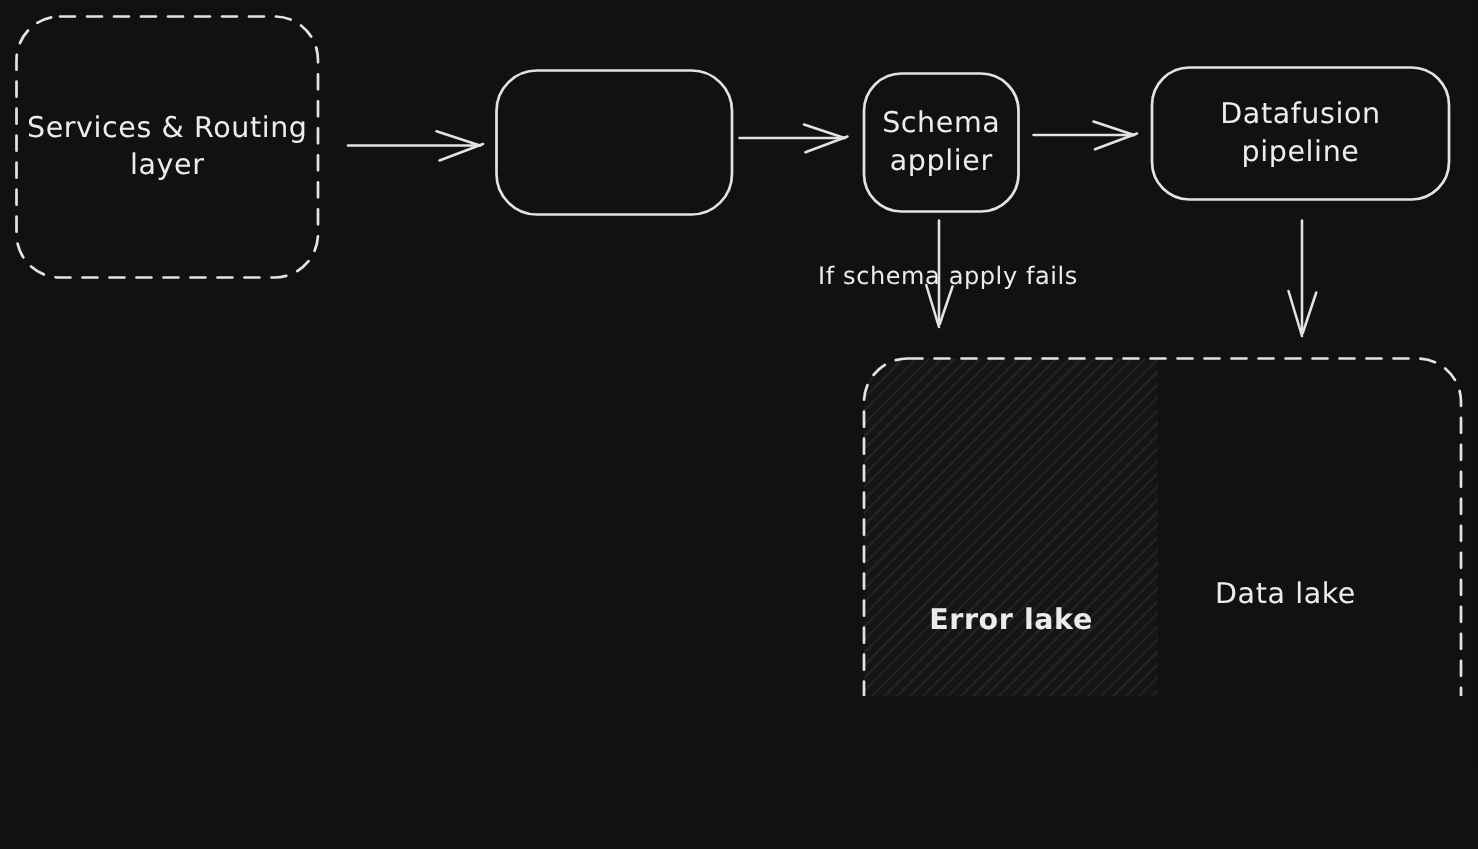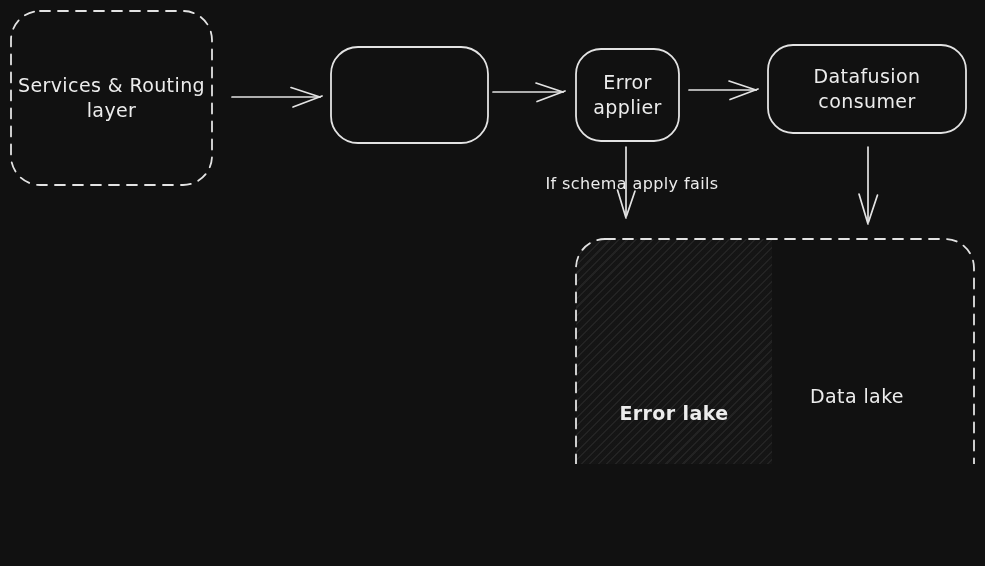--- a/index.html
+++ b/index.html
@@ -106,23 +106,23 @@
     <g stroke-width="1.7">
       <line x1="868" y1="147" x2="868" y2="222"></line>
       <path d="M868,224 L859,194"></path>
       <path d="M868.5,222 L877.5,195"></path>
     </g>
   </svg>
 
   <div class="node-label" style="left:16px; top:16px; width:191px; height:164px;">Services &amp; Routing layer</div>
 
 
-  <div class="node-label" style="left:579px; top:54px; width:97px; height:82px;">Error applier</div>
+  <div class="node-label" style="left:579px; top:54px; width:97px; height:82px;">Schema applier</div>
 
-  <div class="node-label" style="left:773px; top:50px; width:188px; height:78px;">Datafusion consumer</div>
+  <div class="node-label" style="left:773px; top:50px; width:188px; height:78px;">Datafusion pipeline</div>
 
   <div class="node-label" style="left:576px; top:256px; width:196px; height:315px;font-weight:bold;">Error lake</div>
 
   <div class="node-label" style="left:756px; top:239px; width:202px; height:315px;">Data lake</div>
 
   <div class="edge-label" style="left:520px; top:174px; width:224px;">If schema apply fails</div>
 
 </div>
 
 </body></html>

